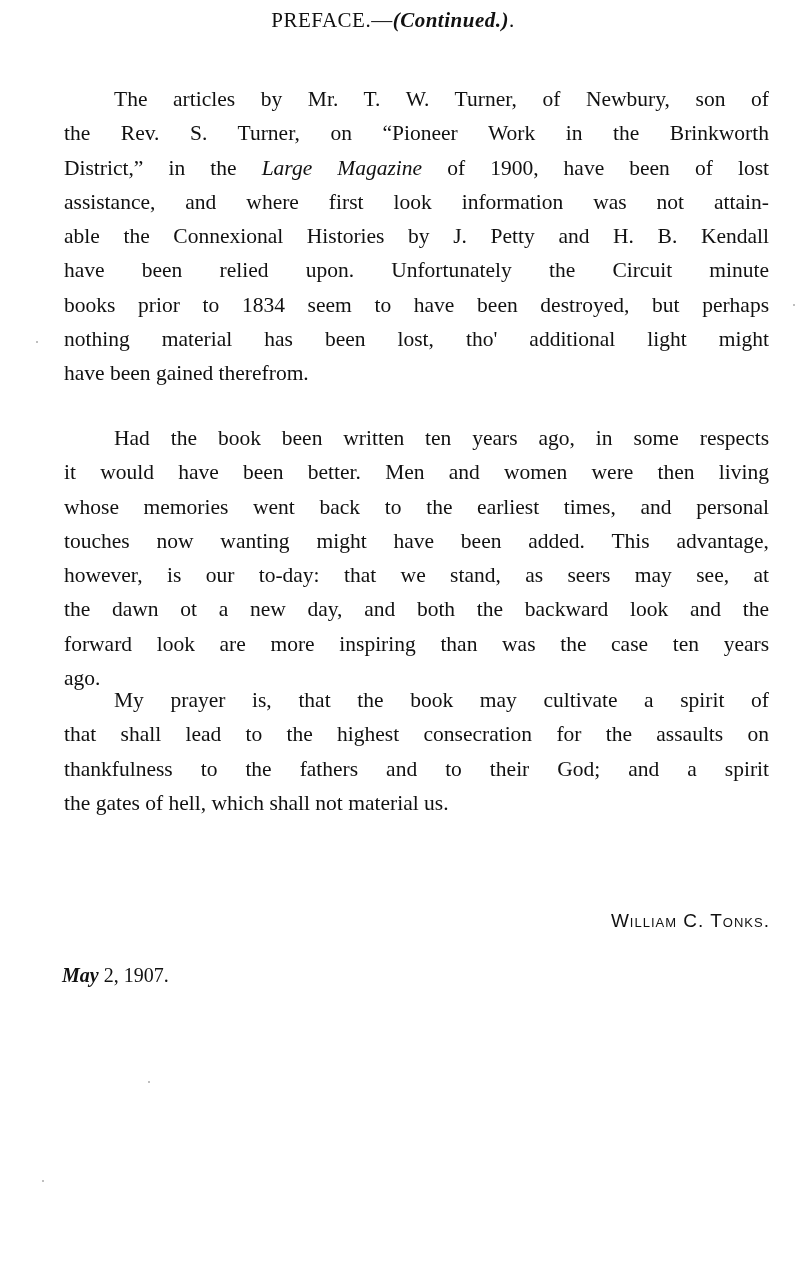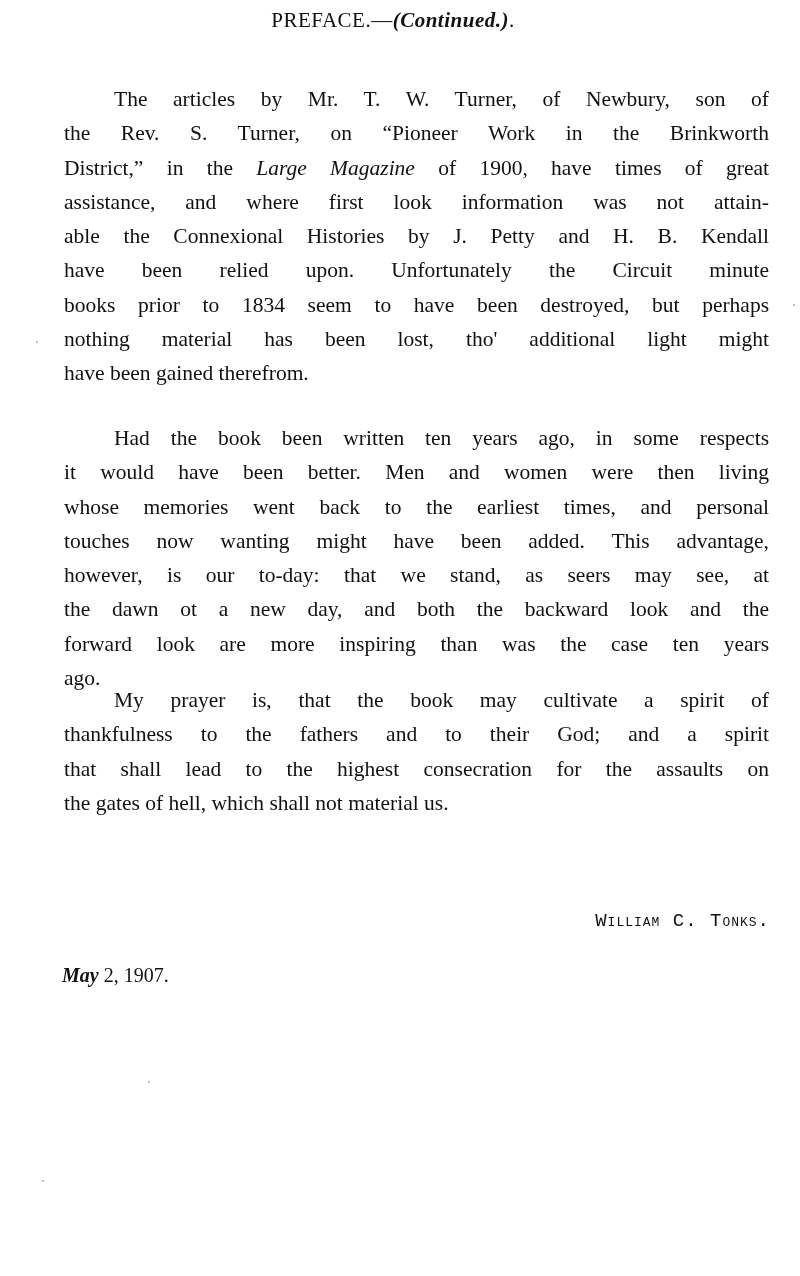--- a/index.html
+++ b/index.html
@@ -23,62 +23,62 @@
       text-align: justify; text-align-last: justify; margin-left: 28px;
     }
     .line.last { text-align-last: left; }
     .line.indent { padding-left: 50px; }
     .p1 { top: 82px; }
     .p2 { top: 421px; }
     .p3 { top: 683px; }
     .signature {
       position: absolute; right: 30px; top: 910px;
       font-size: 19px; letter-spacing: 1px; font-variant: small-caps;
-      font-family: Liberation Mono, monospace;
+      font-family: Liberation Sans, sans-serif;
     }
     .date {
       position: absolute; left: 62px; top: 964px; font-size: 20px;
       font-family: "Liberation Serif", "DejaVu Serif", serif;
     }
     .date .month { font-style: italic; font-weight: bold; }
     .dot { position: absolute; width: 2px; height: 2px; background: #aaa; border-radius: 1px; }
   </style>
 </head>
 <body>
 
 <div class="page">
   <div class="heading">
     <span>PREFACE.</span><span>—</span><span class="cont">(Continued.)</span><span>.</span>
   </div>
 
   <div class="para p1">
       <span class="line indent"><span>The articles by Mr. T. W. Turner, of Newbury, son of</span></span>
       <span class="line"><span>the Rev. S. Turner, on “Pioneer Work in the Brinkworth</span></span>
-      <span class="line"><span>District,” in the </span><i>Large Magazine</i><span> of 1900, have times of great</span></span>
+      <span class="line"><span>District,” in the </span><i>Large Magazine</i><span> of 1900, have been of lost</span></span>
       <span class="line"><span>assistance, and where first look information was not attain-</span></span>
       <span class="line"><span>able the Connexional Histories by J. Petty and H. B. Kendall</span></span>
       <span class="line"><span>have been relied upon. Unfortunately the Circuit minute</span></span>
       <span class="line"><span>books prior to 1834 seem to have been destroyed, but perhaps</span></span>
       <span class="line"><span>nothing material has been lost, tho' additional light might</span></span>
       <span class="line last"><span>have been gained therefrom.</span></span>
     </div>
   <div class="para p2">
       <span class="line indent"><span>Had the book been written ten years ago, in some respects</span></span>
       <span class="line"><span>it would have been better. Men and women were then living</span></span>
       <span class="line"><span>whose memories went back to the earliest times, and personal</span></span>
       <span class="line"><span>touches now wanting might have been added. This advantage,</span></span>
       <span class="line"><span>however, is our to-day: that we stand, as seers may see, at</span></span>
       <span class="line"><span>the dawn ot a new day, and both the backward look and the</span></span>
       <span class="line"><span>forward look are more inspiring than was the case ten years</span></span>
       <span class="line last"><span>ago.</span></span>
     </div>
   <div class="para p3">
       <span class="line indent"><span>My prayer is, that the book may cultivate a spirit of</span></span>
+      <span class="line"><span>that shall lead to the highest consecration for the assaults on</span></span>
       <span class="line"><span>thankfulness to the fathers and to their God; and a spirit</span></span>
-      <span class="line"><span>that shall lead to the highest consecration for the assaults on</span></span>
       <span class="line last"><span>the gates of hell, which shall not material us.</span></span>
     </div>
 
   <div class="signature">William C. Tonks.</div>
 
   <div class="date">
     <span class="month">May</span><span> 2, 1907.</span>
   </div>
 
   <span class="dot" style="left:36px; top:341px;"></span>

